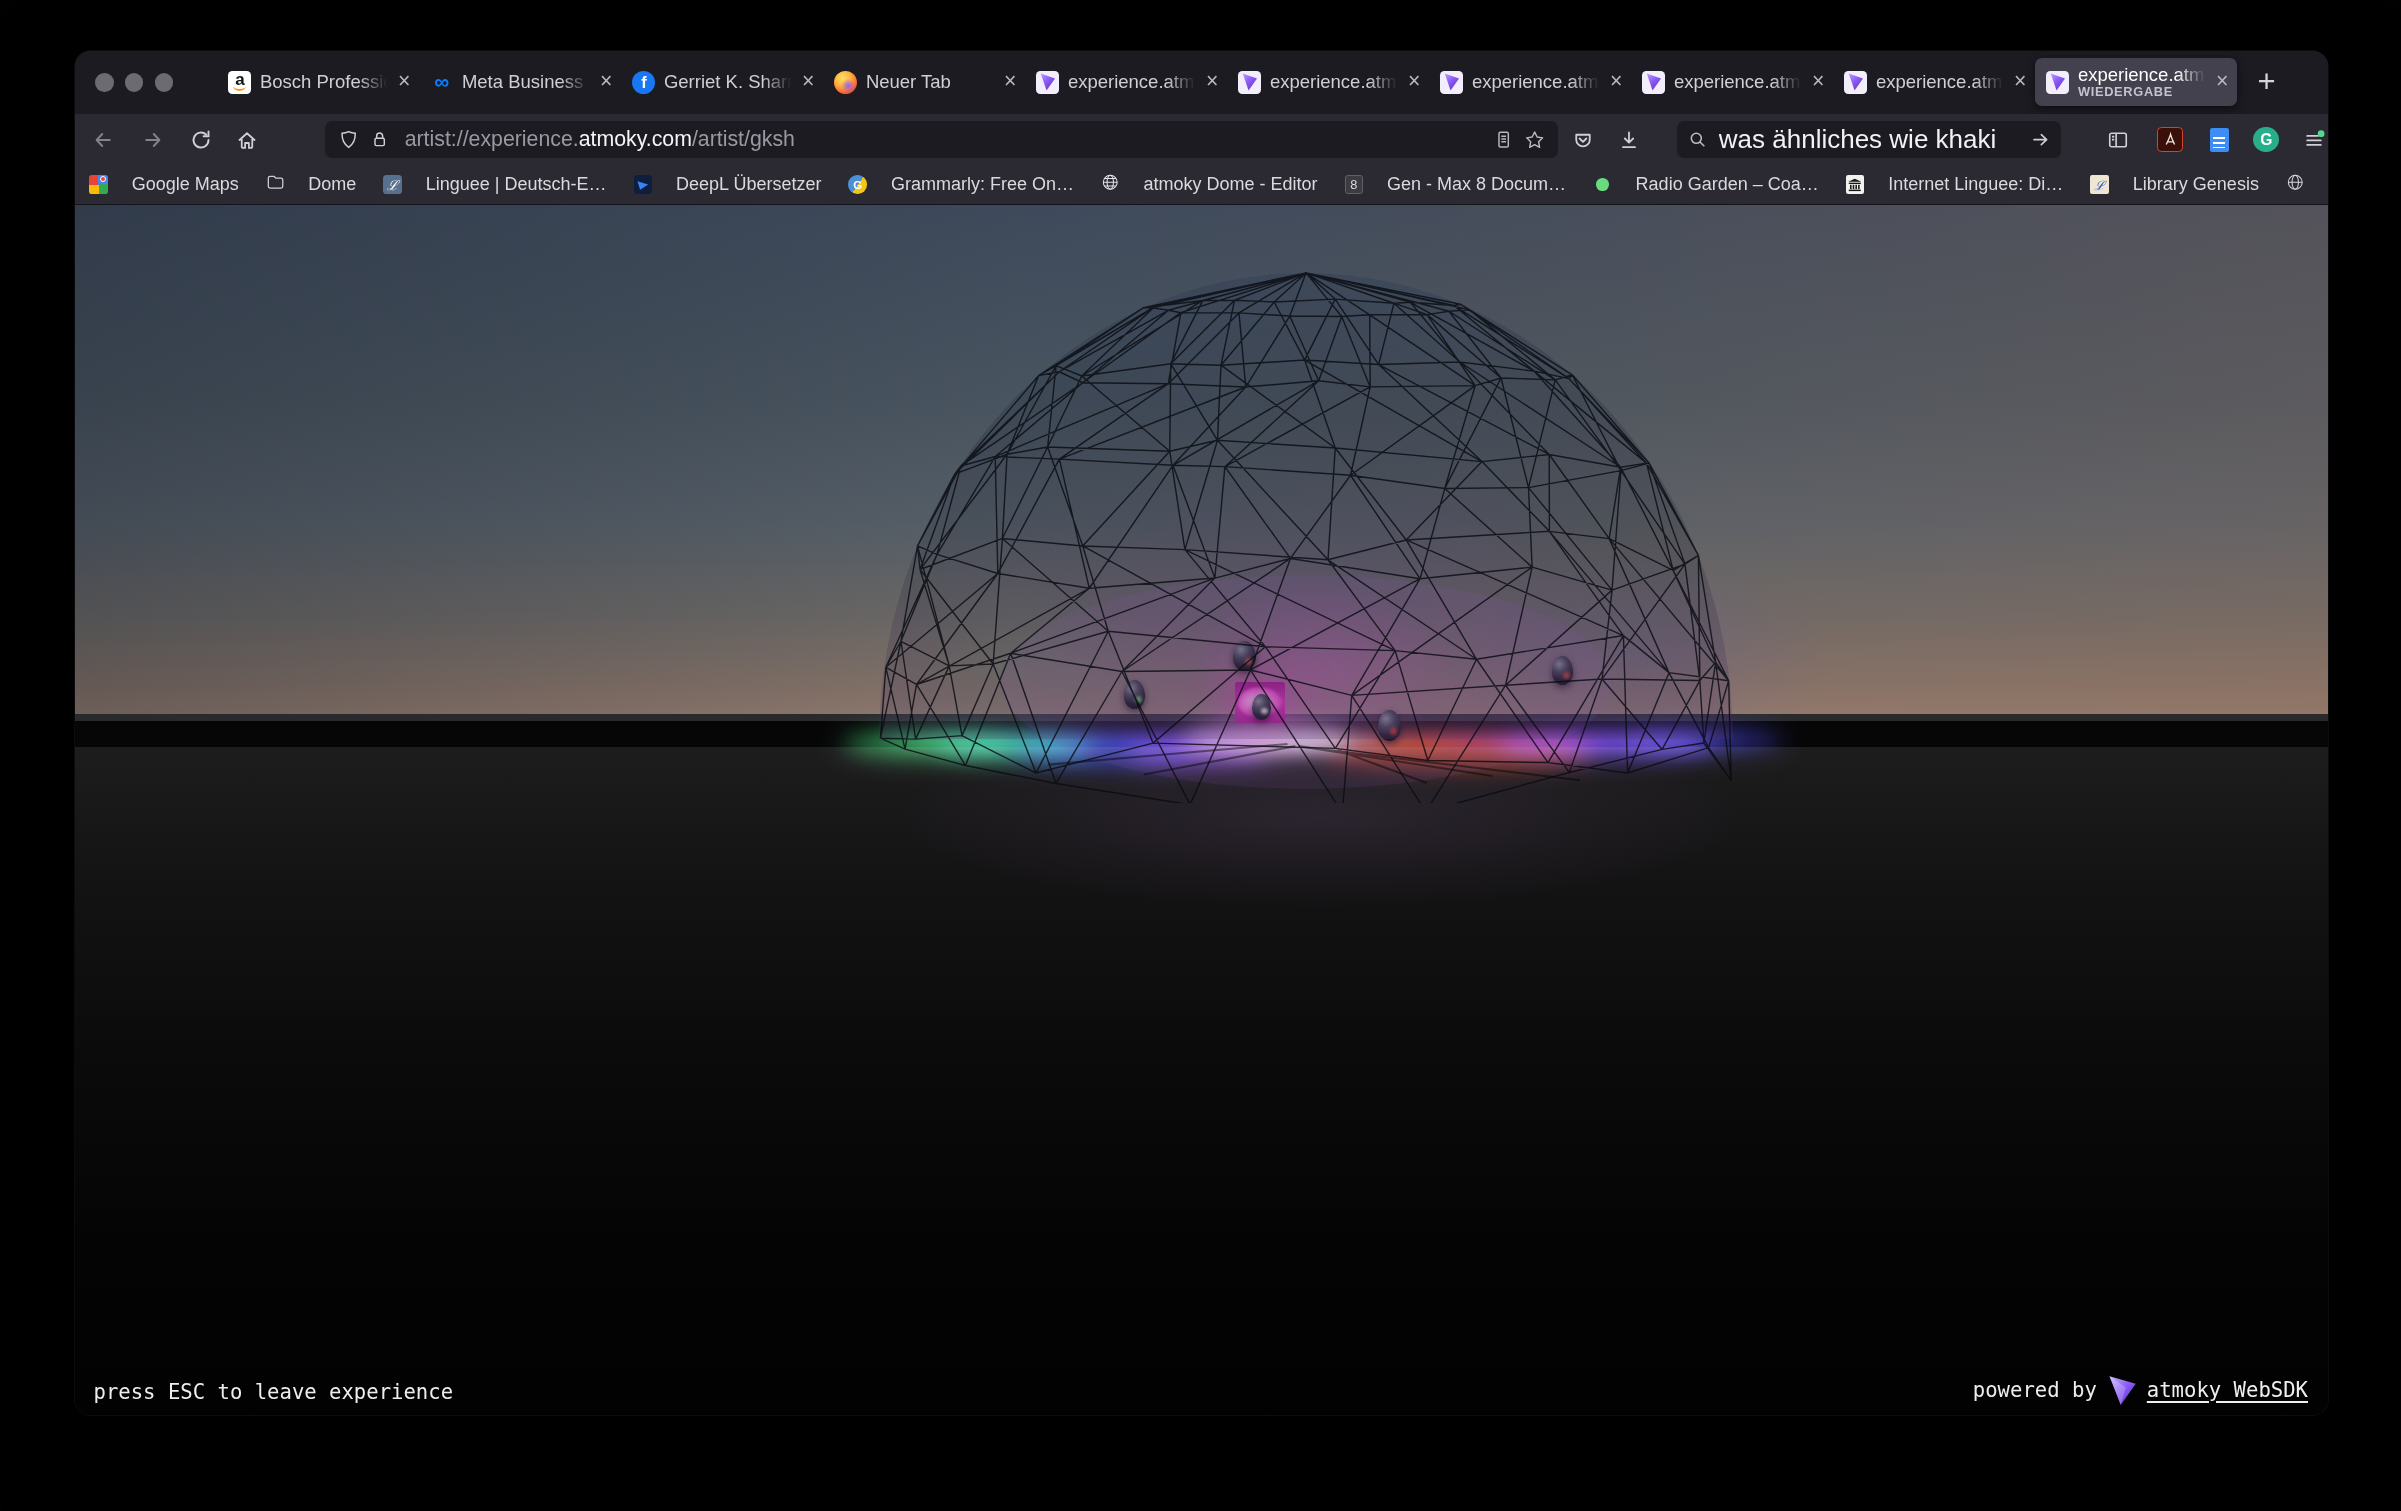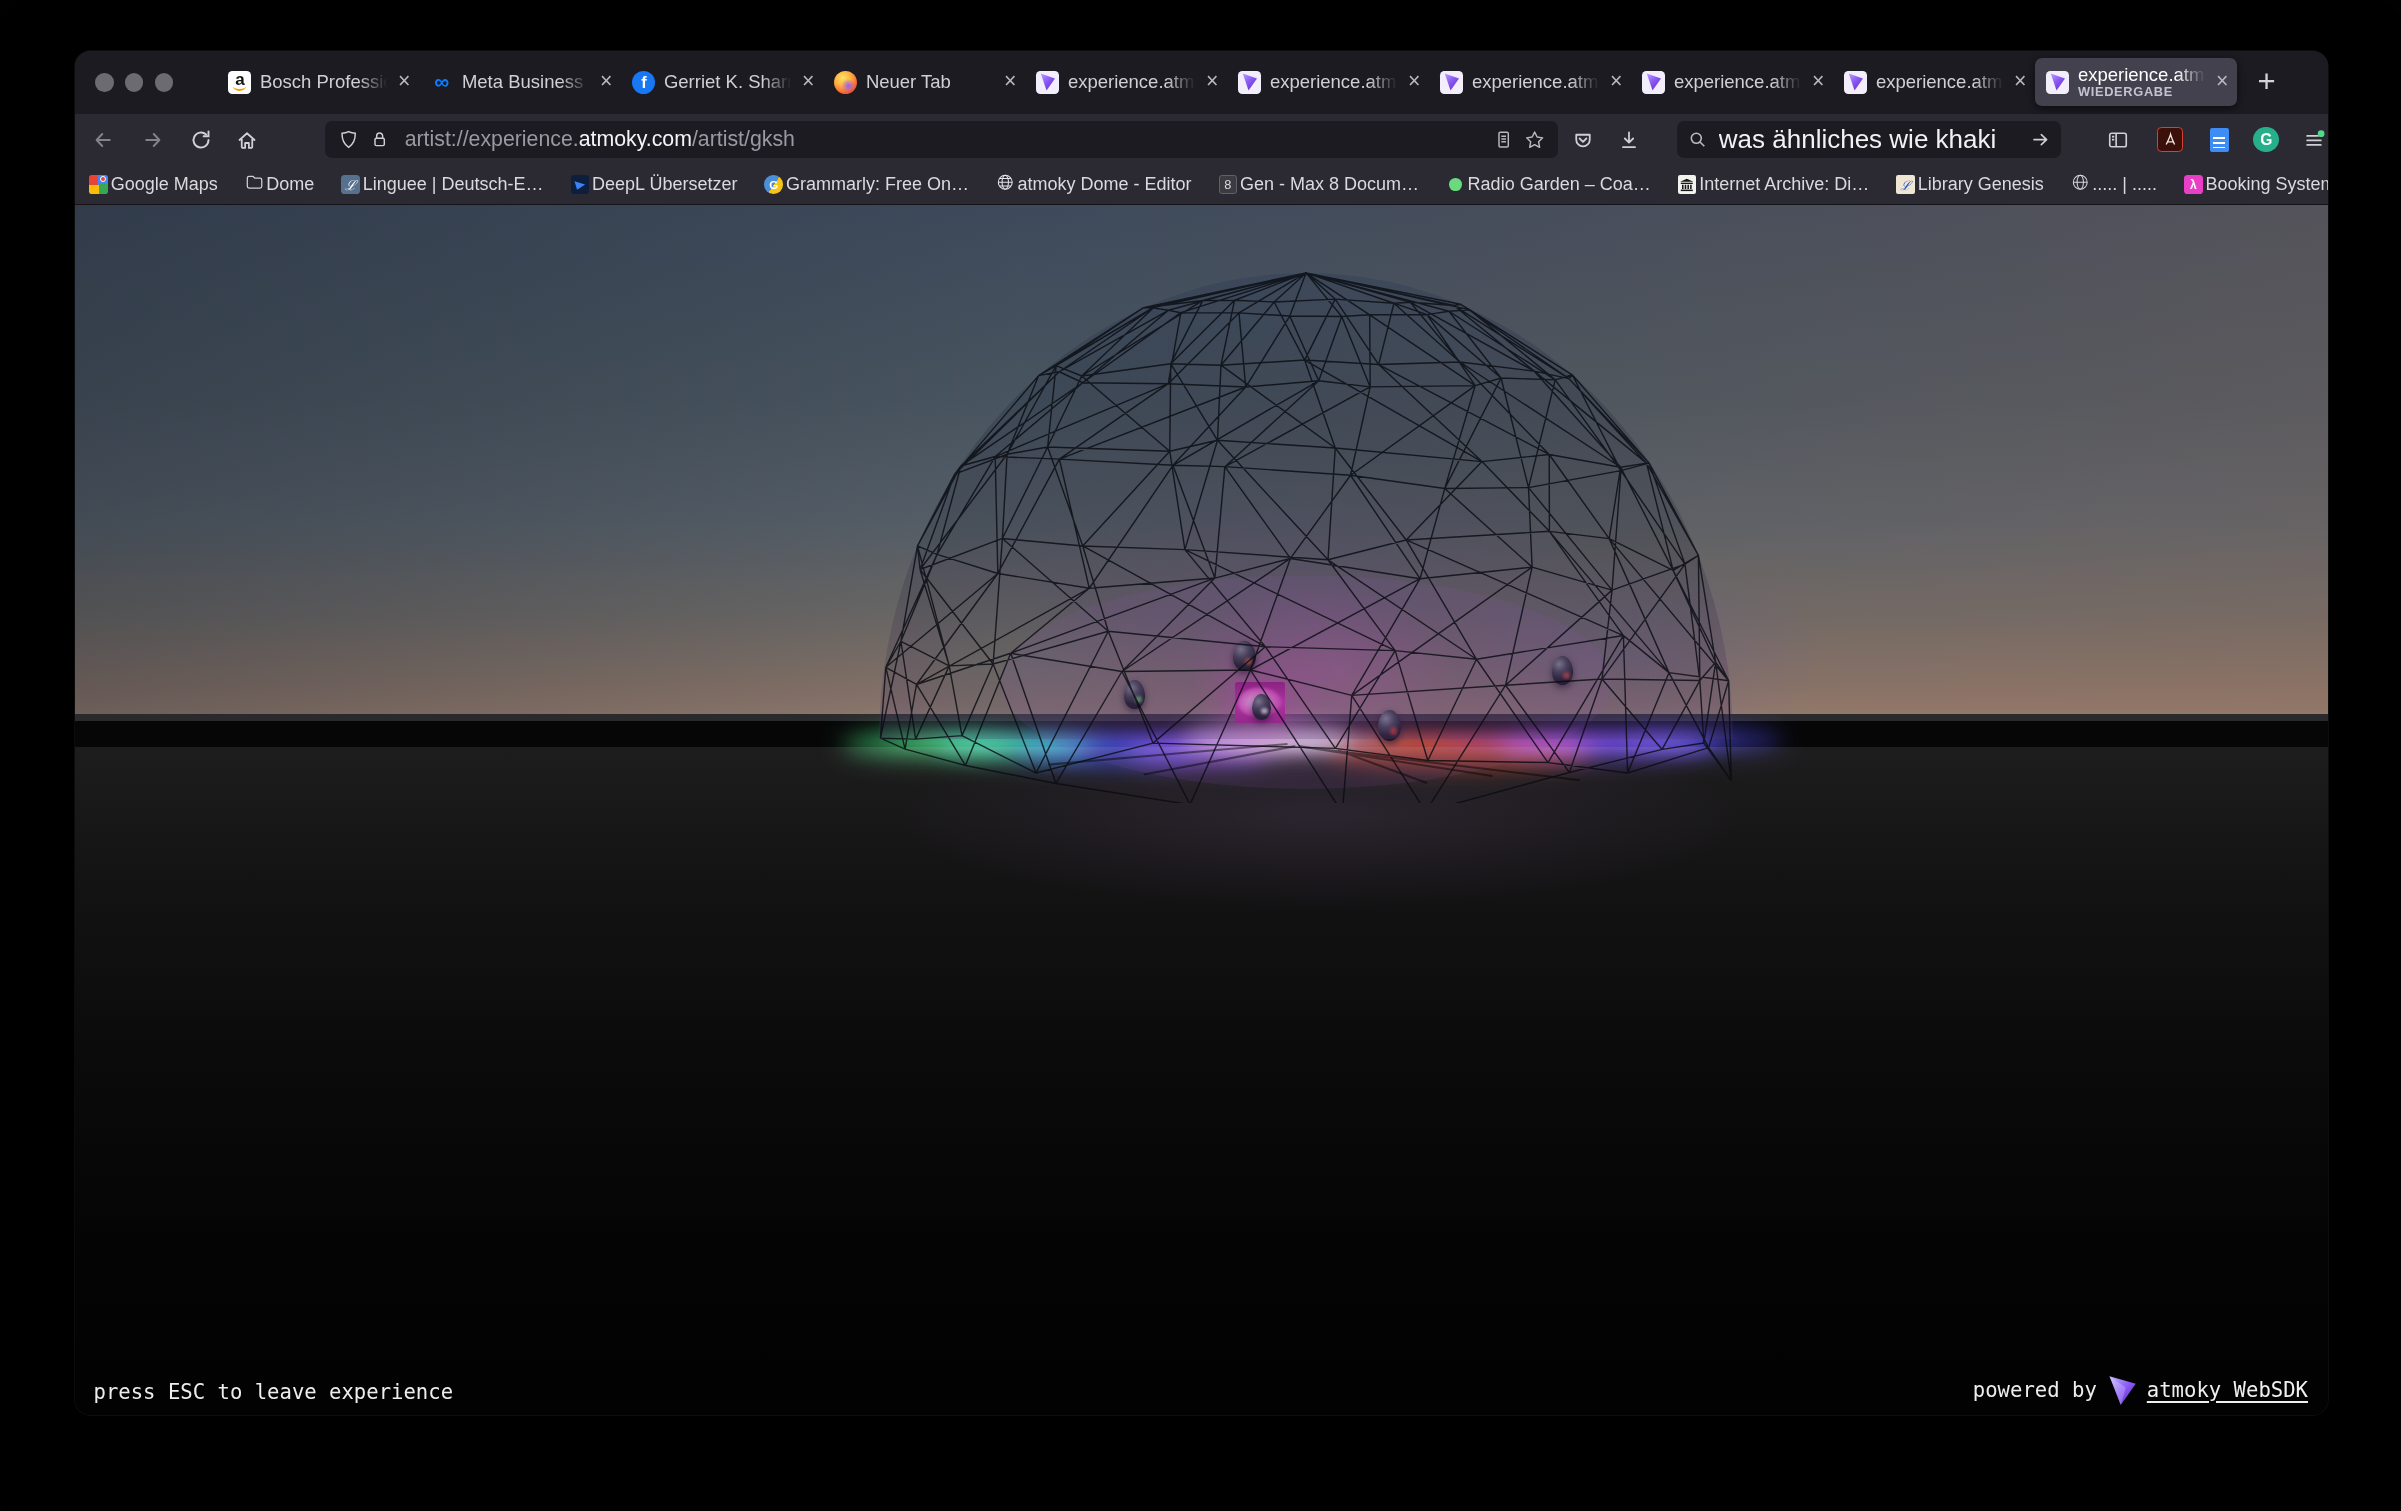--- a/index.html
+++ b/index.html
@@ -62,21 +62,21 @@
   .ext-acrobat svg{width:18.5px;height:18.5px;}
   .ext-gdocs{width:19px;height:24px;border-radius:2.1px;background:#3e8df5;position:relative;}
   .ext-gdocs .dlines{position:absolute;left:3.6px;top:9.2px;width:12px;height:10.7px;
       background:repeating-linear-gradient(180deg,#fff 0 1.8px,rgba(0,0,0,0) 1.8px 5px);}
   .ext-gram{width:25.6px;height:25.6px;border-radius:50%;background:#27ae8a;color:#fff;font-weight:bold;
             font-size:15.6px;display:flex;align-items:center;justify-content:center;}
   
   .bookmarksbar{position:absolute;top:114px;left:0;right:0;height:40px;background:#2b2a33;
                 border-bottom:0.7px solid #141318;display:flex;align-items:center;padding:0 18.5px 0 14.2px;
                 gap:27px;font-size:18px;color:#dadade;white-space:nowrap;}
-  .bm{display:flex;align-items:center;gap:3px;}
+  .bm{display:flex;align-items:center;gap:24px;}
   .bi{width:18.5px;height:18.5px;border-radius:3.6px;display:flex;align-items:center;justify-content:center;
       flex:none;position:relative;}
   .bi-svg{width:18.5px;height:18.5px;flex:none;}
   .bi-gmaps{background:conic-gradient(from 0deg at 50% 50%, #4285f4 0 25%, #34a853 0 50%, #fbbc05 0 75%, #ea4335 0 100%);
             border-radius:2.8px;}
   .bi-gmaps .pin{position:absolute;top:0.7px;right:1.4px;width:6.4px;height:6.4px;background:#ea4335;
                  border:1.4px solid #fff;border-radius:50%;}
   .bi-linguee{background:#57708e;color:#fff;font-family:"DejaVu Serif",serif;font-style:italic;font-size:13.5px;}
   .bi-deepl{background:#0d1f3c;}
   .bi-deepl .dtri{width:10.7px;height:10.7px;background:#3b82f6;clip-path:polygon(0 20%,100% 50%,25% 100%);}
@@ -432,21 +432,21 @@
                 <path d="M2 8 13 3l11 5Z" fill="#17171a"></path>
                 <rect x="3" y="9.5" width="20" height="2.2" fill="#17171a"></rect>
                 <rect x="5" y="13" width="2.6" height="7" fill="#17171a"></rect>
                 <rect x="9.5" y="13" width="2.6" height="7" fill="#17171a"></rect>
                 <rect x="14" y="13" width="2.6" height="7" fill="#17171a"></rect>
                 <rect x="18.5" y="13" width="2.6" height="7" fill="#17171a"></rect>
                 <rect x="3" y="21" width="20" height="2.5" fill="#17171a"></rect>
               </svg>
             </span>
           </span>
-        <span class="bmlabel">Internet Archive: Di…</span>
+        <span class="bmlabel">Internet Linguee: Di…</span>
       </div>
         <div class="bm">
         <span class="bmicon">
             <span class="bi bi-libgen">ℒ</span>
           </span>
         <span class="bmlabel">Library Genesis</span>
       </div>
         <div class="bm">
         <span class="bmicon"><svg class="bi-svg" viewBox="0 0 32 32" fill="none" stroke="#d6d6de" stroke-width="1.8">
               <circle cx="16" cy="16" r="12"></circle>

